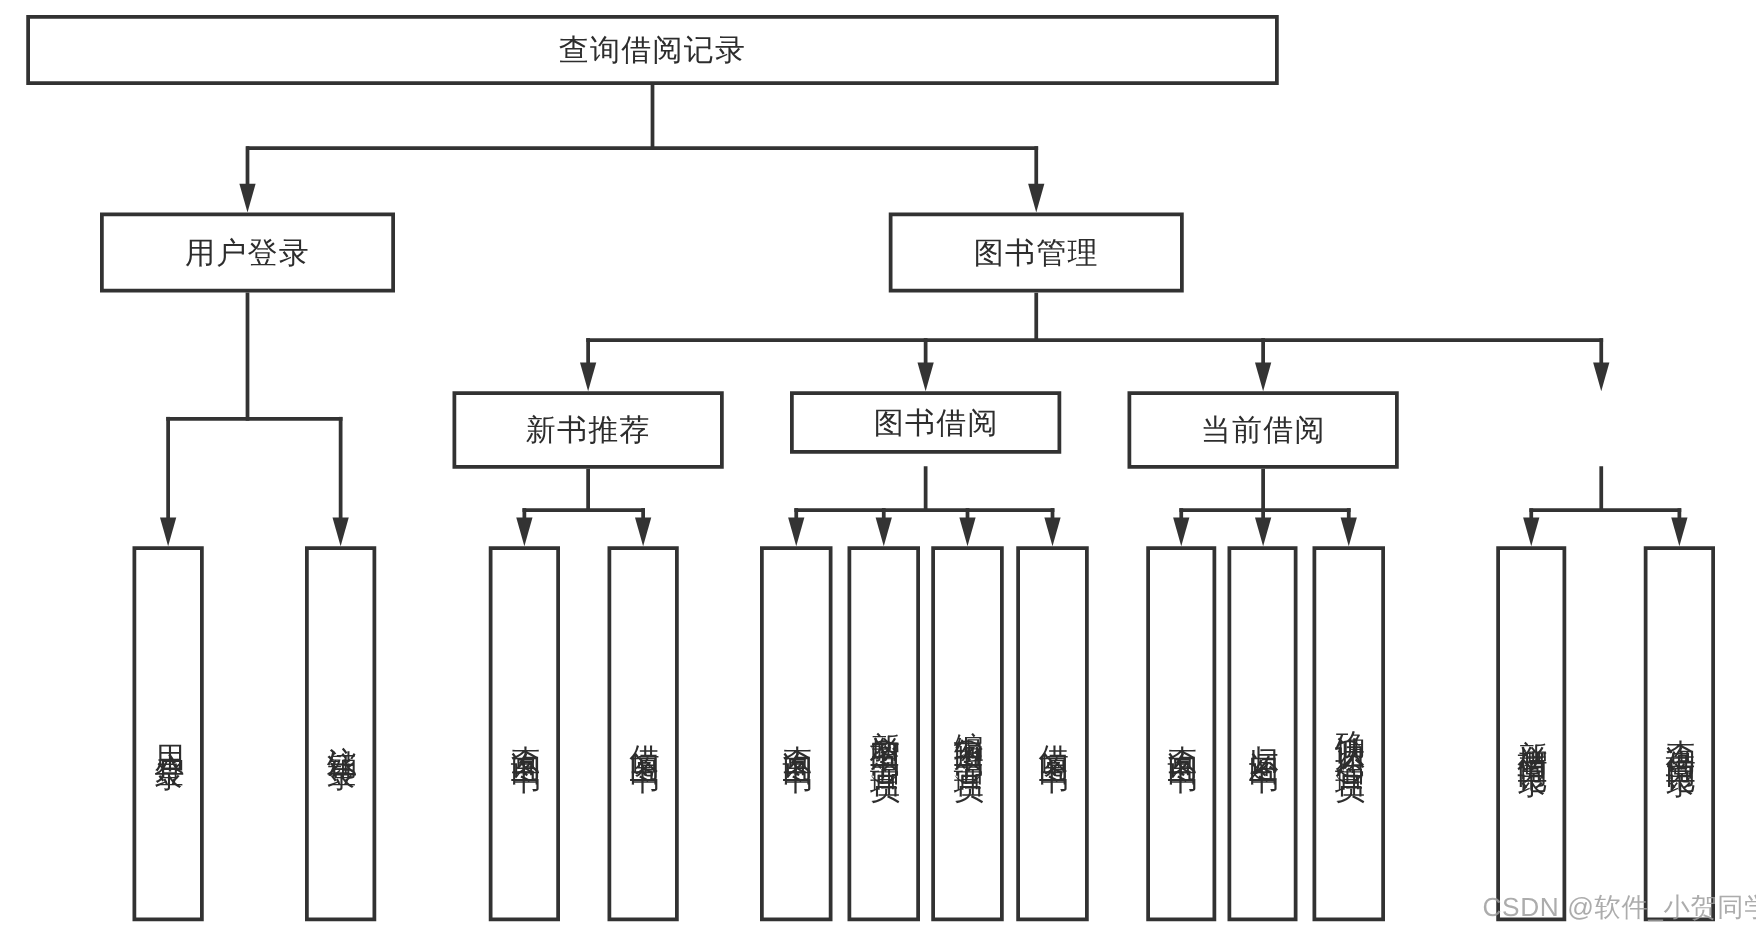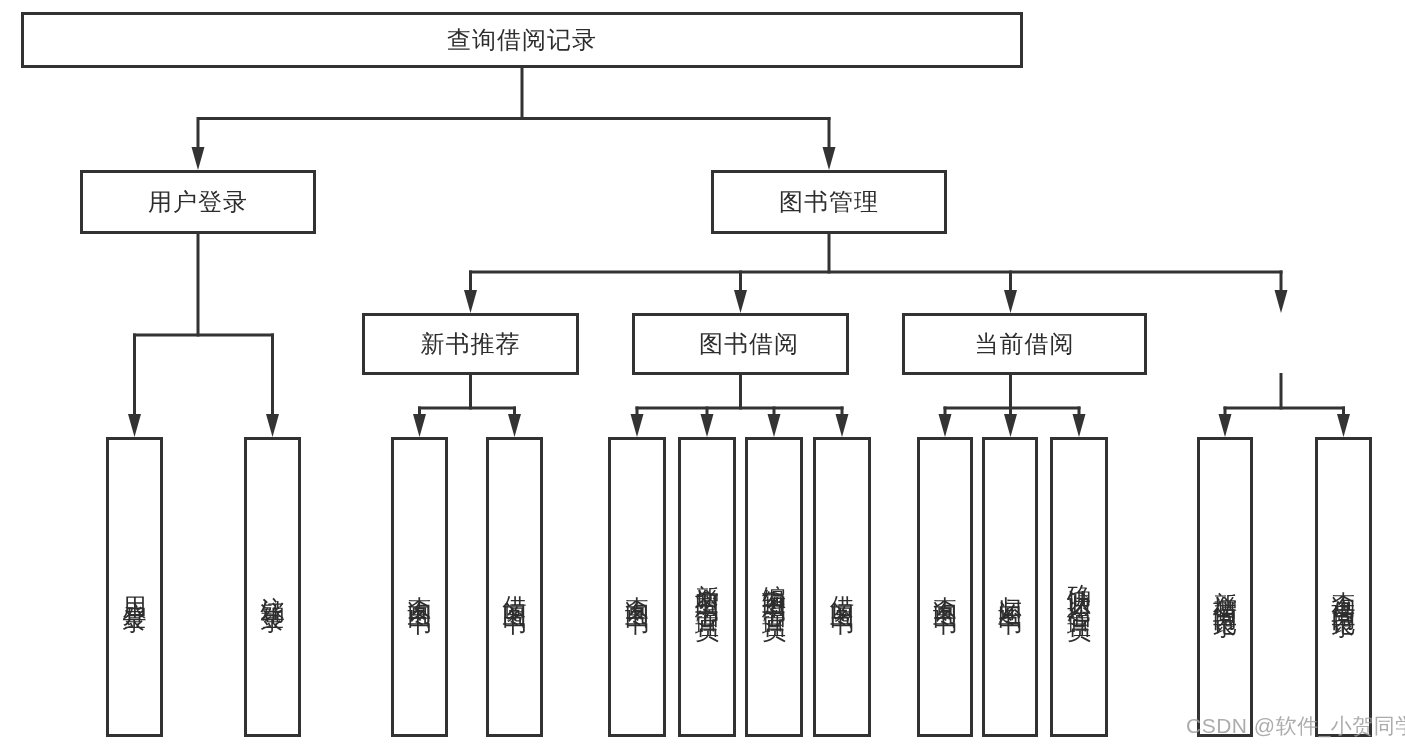--- a/index.html
+++ b/index.html
@@ -83,22 +83,22 @@
       <line x1="1343.5" y1="406.5" x2="1343.5" y2="422" stroke="#333333" stroke-width="3"></line>
       <polygon points="1337,414 1350,414 1343.5,437" fill="#333333"></polygon>
     </svg>
 
   <div class="node" style="left:21px;top:12px;width:1002px;height:56px;">查询借阅记录</div>
 
   <div class="node" style="left:80px;top:170px;width:236px;height:64px;">用户登录</div>
   <div class="node" style="left:711px;top:170px;width:236px;height:64px;">图书管理</div>
 
   <div class="node" style="left:362px;top:313px;width:217px;height:62px;">新书推荐</div>
-  <div class="node" style="left:632px;top:313px;width:217px;height:62px;padding-left:17px;">图书借阅</div>
-  <div class="node" style="left:902px;top:313px;width:245px;height:62px;">当前借阅</div>
+  <div class="node" style="left:632px;top:313px;width:217px;height:50px;padding-left:17px;">图书借阅</div>
+  <div class="node" style="left:902px;top:313px;width:217px;height:62px;">当前借阅</div>
 
   <div class="node vnode" style="left:106px;top:437px;width:57px;height:300px;">用户登录</div>
   <div class="node vnode" style="left:244px;top:437px;width:57px;height:300px;">注销登录</div>
 
   <div class="node vnode" style="left:391px;top:437px;width:57px;height:300px;">查询图书</div>
   <div class="node vnode" style="left:486px;top:437px;width:57px;height:300px;">借阅图书</div>
 
   <div class="node vnode" style="left:608px;top:437px;width:58px;height:300px;">查询图书</div>
   <div class="node vnode" style="left:678px;top:437px;width:58px;height:300px;">新增图书（管理员）</div>
   <div class="node vnode" style="left:745px;top:437px;width:58px;height:300px;">编辑图书（管理员）</div>

